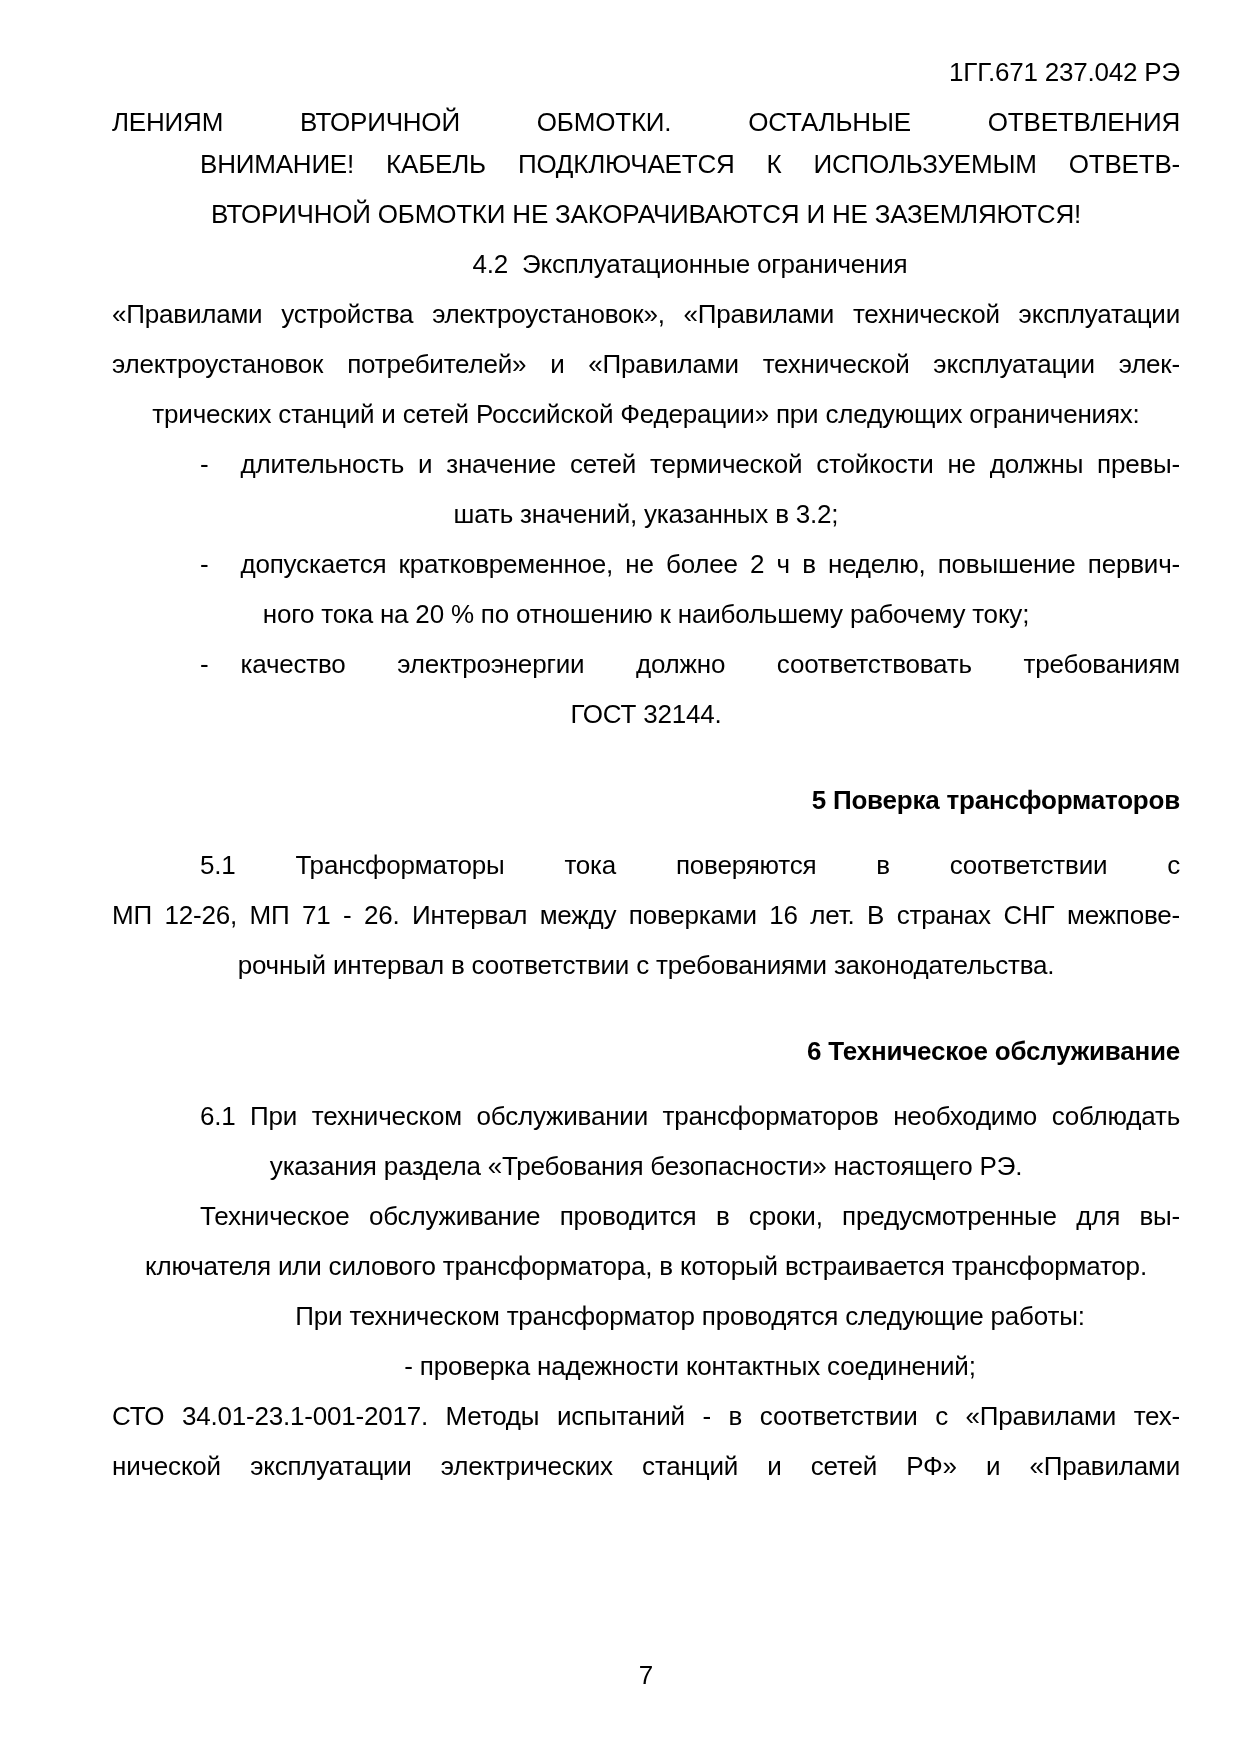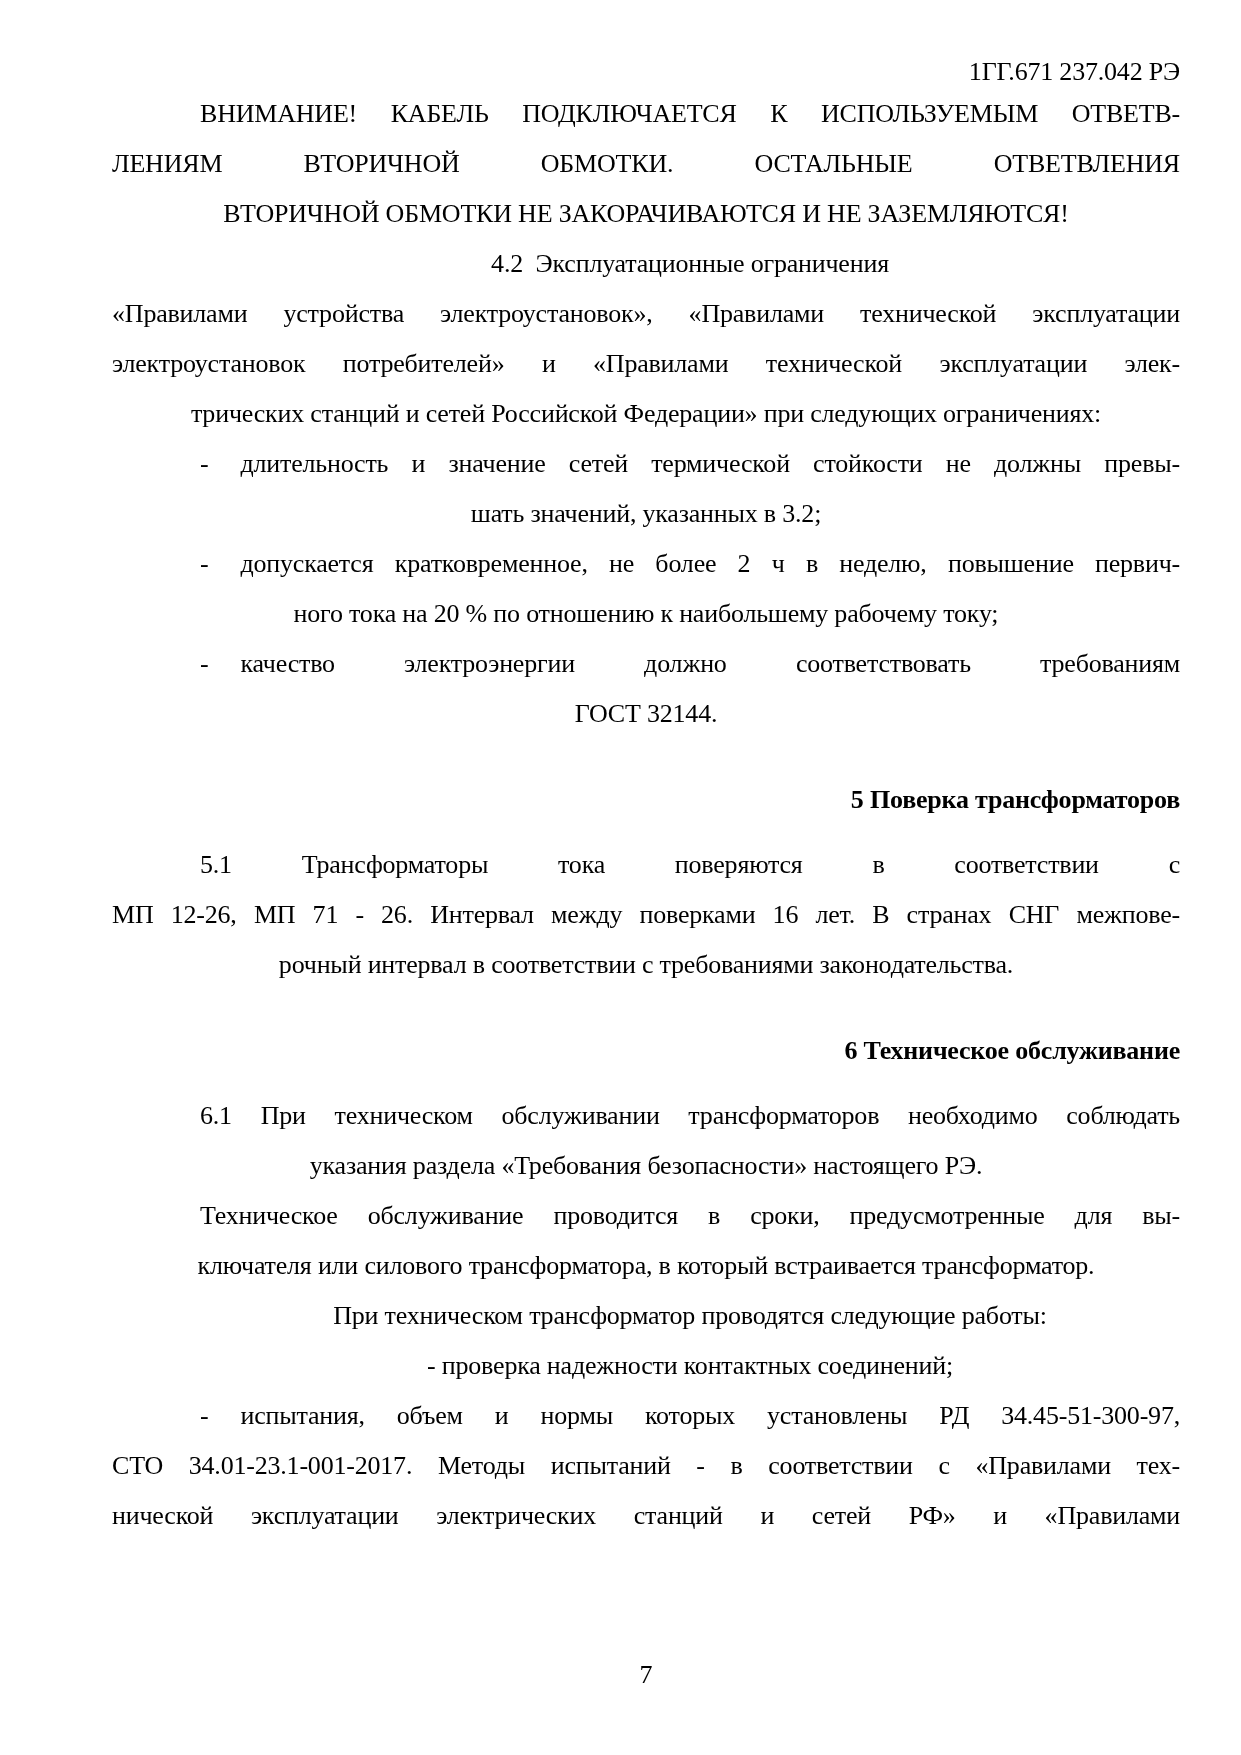--- a/index.html
+++ b/index.html
@@ -6,21 +6,21 @@
     margin: 0;
     padding: 0;
     background: #ffffff;
   }
   .page {
     position: relative;
     width: 1241px;
     height: 1755px;
     background: #ffffff;
     color: #000000;
-    font-family: Liberation Serif, serif;
+    font-family: Liberation Sans, sans-serif;
     font-size: 26px;
     letter-spacing: -0.2px;
     overflow: hidden;
     box-sizing: border-box;
     padding-top: 47px;
   }
   .column {
     margin-left: 112px;
     width: 1068px;
   }
@@ -62,22 +62,22 @@
   }
 </style>
 </head>
 <body>
 
 <div class="page">
   <div class="column">
 
     <div class="header-line">1ГГ.671 237.042  РЭ</div>
 
+    <div class="line justify">ЛЕНИЯМ ВТОРИЧНОЙ ОБМОТКИ. ОСТАЛЬНЫЕ ОТВЕТВЛЕНИЯ</div>
     <div class="line justify indent first-para">ВНИМАНИЕ! КАБЕЛЬ ПОДКЛЮЧАЕТСЯ К ИСПОЛЬЗУЕМЫМ ОТВЕТВ-</div>
-    <div class="line justify">ЛЕНИЯМ ВТОРИЧНОЙ ОБМОТКИ. ОСТАЛЬНЫЕ ОТВЕТВЛЕНИЯ</div>
     <div class="line left">ВТОРИЧНОЙ ОБМОТКИ НЕ ЗАКОРАЧИВАЮТСЯ И НЕ ЗАЗЕМЛЯЮТСЯ!</div>
 
     <div class="line left indent">4.2&nbsp; Эксплуатационные ограничения</div>
     <div class="line justify">«Правилами устройства электроустановок», «Правилами технической эксплуатации</div>
     <div class="line justify">электроустановок потребителей» и «Правилами технической эксплуатации элек-</div>
     <div class="line left">трических станций и сетей Российской Федерации» при следующих ограничениях:</div>
 
     <div class="line justify indent"><span class="dash">-</span><span>длительность и значение сетей термической стойкости не должны превы-</span></div>
     <div class="line left">шать значений, указанных в 3.2;</div>
     <div class="line justify indent"><span class="dash">-</span><span>допускается кратковременное, не более 2 ч в неделю, повышение первич-</span></div>
@@ -90,20 +90,19 @@
     <div class="line justify">МП 12-26, МП 71 - 26. Интервал между поверками 16 лет. В странах СНГ межпове-</div>
     <div class="line left">рочный интервал в соответствии с требованиями законодательства.</div>
 
     <div class="line heading">6 Техническое обслуживание</div>
     <div class="line justify indent">6.1 При техническом обслуживании трансформаторов необходимо соблюдать</div>
     <div class="line left">указания раздела «Требования безопасности» настоящего РЭ.</div>
     <div class="line justify indent">Техническое обслуживание проводится в сроки, предусмотренные для вы-</div>
     <div class="line left">ключателя или силового трансформатора, в который встраивается трансформатор.</div>
     <div class="line left indent">При техническом трансформатор проводятся следующие работы:</div>
     <div class="line left indent">- проверка надежности контактных соединений;</div>
-    <div class="line justify indent">- испытания, объем и нормы которых установлены РД 34.45-51-300-97,</div>
     <div class="line justify">СТО 34.01-23.1-001-2017. Методы испытаний - в соответствии с «Правилами тех-</div>
     <div class="line justify">нической эксплуатации электрических станций и сетей РФ» и «Правилами</div>
 
   </div>
 
   <div class="page-number">7</div>
 </div>
 
 </body></html>

